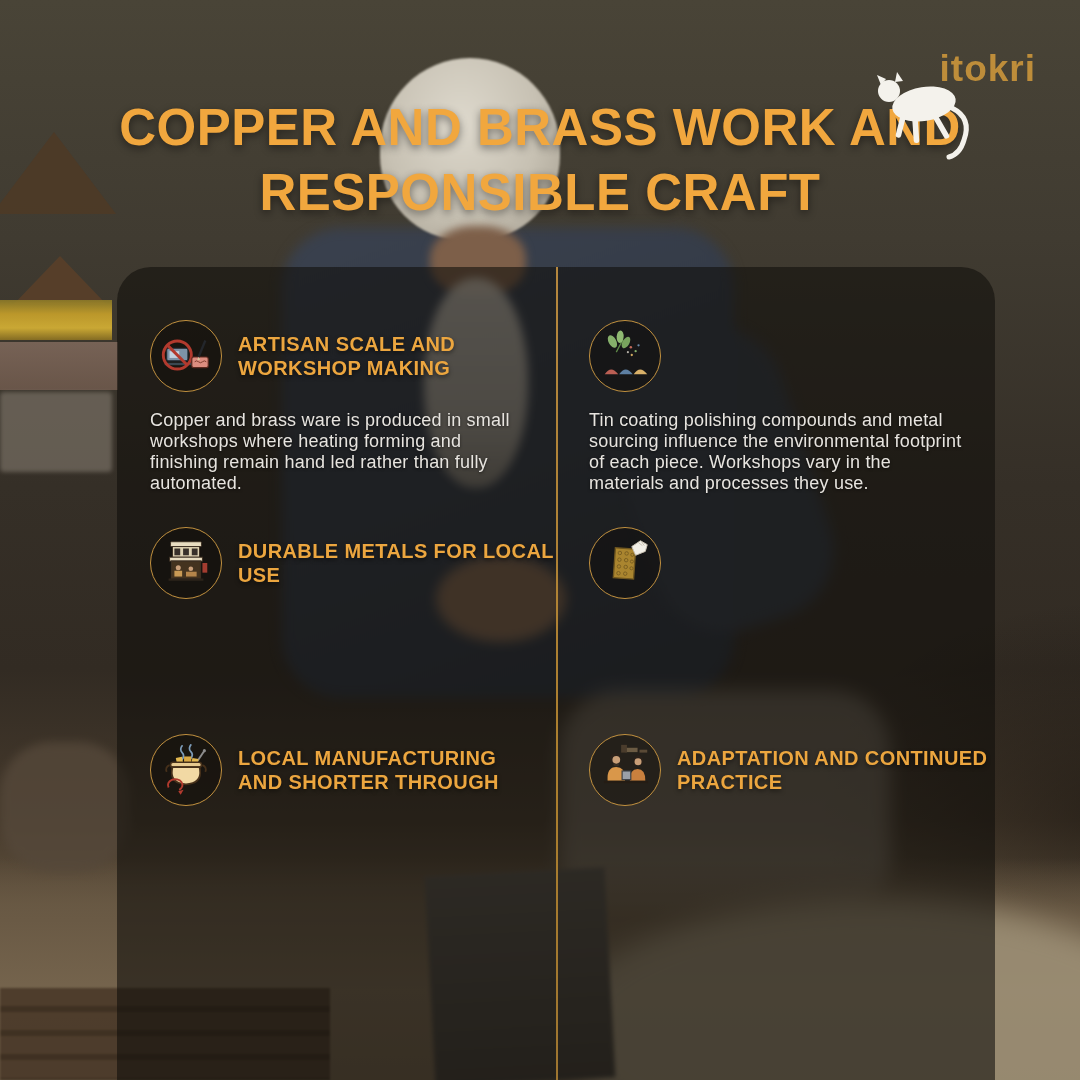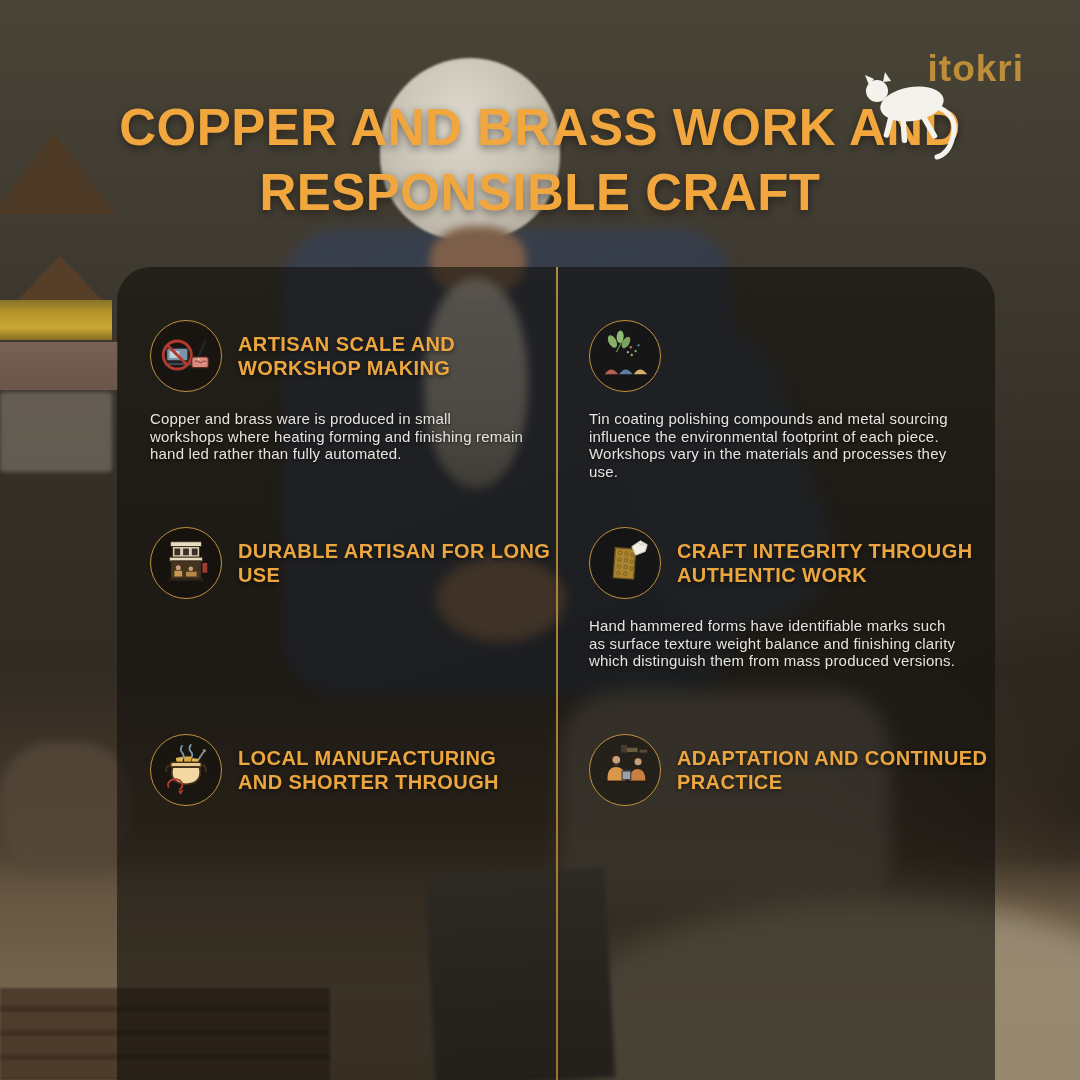--- a/index.html
+++ b/index.html
@@ -28,38 +28,38 @@
   .ground { left:0; top:858px; width:1080px; height:222px; background:linear-gradient(180deg,rgba(110,94,73,0) 0%,#6a5a45 28%,#75644d 60%,#6e5d47 100%); }
   .mat { left:560px; top:900px; width:620px; height:260px; border-radius:50%; background:#a1947a; filter:blur(14px); opacity:.8; }
   .anvil { left:430px; top:872px; width:180px; height:210px; background:linear-gradient(180deg,#555048,#3f3a33); transform:rotate(-3deg); filter:blur(2px); }
   .planks { left:0; top:988px; width:330px; height:92px; background:repeating-linear-gradient(180deg,#4a3929 0 18px,#3a2c1e 18px 24px); filter:blur(1px); opacity:.9; }
   .stone { left:0; top:742px; width:130px; height:130px; border-radius:40%; background:#55483a; filter:blur(5px); opacity:.8; }
 
   
   .title { position:absolute; z-index:5; top:96px; left:50%; transform:translateX(-50%); width:930px;
     text-align:center; font-size:51px; font-weight:800; letter-spacing:.5px; line-height:1.27;
     color:#F1A73E; text-shadow:0 3px 8px rgba(0,0,0,.45); }
-  .logo { position:absolute; z-index:6; top:40px; right:40px; width:184px; height:122px;text-decoration:underline; }
+  .logo { position:absolute; z-index:6; top:40px; right:28px; width:184px; height:122px;text-decoration:underline; }
   .logo-text { position:absolute; top:8px; right:16px; font-size:37px; font-weight:700; letter-spacing:1px; color:#BE8D3A; }
   .logo-cat { position:absolute; left:0; top:24px; width:126px; height:98px; }
 
   
   .panel { position:absolute; z-index:2; left:117px; top:267px; width:878px; height:878px;
     border-radius:34px; background:rgba(16,13,10,.58); }
   .divider { position:absolute; z-index:3; left:50%; top:0; bottom:0; width:2px;
     background:linear-gradient(180deg,#c59241 0%,#b9882f 60%,#a87c33 100%); opacity:.9; }
   .grid { position:absolute; inset:0; z-index:4; display:grid; grid-template-columns:1fr 1fr;
     grid-template-rows:repeat(3,207px); padding-top:53px; }
   .cell { padding-left:33px; }
   .cell-head { display:flex; align-items:center; gap:16px; height:72px; }
   .icon-circle { width:72px; height:72px; flex:0 0 72px; border:1.6px solid #C2913F; border-radius:50%;
     background:rgba(10,8,5,.38); display:flex; align-items:center; justify-content:center; }
   .cell-title { font-size:20px; font-weight:700; color:#ECA63F; letter-spacing:.4px; line-height:1.22;
     white-space:pre; text-shadow:0 2px 4px rgba(0,0,0,.5); }
-  .cell-body { margin:18px 30px 0 0; max-width:374px; font-size:15px; line-height:1.17;
+  .cell-body { margin:18px 30px 0 0; max-width:374px; font-size:18px; line-height:1.17;
     letter-spacing:.2px; color:#E7E4DF; text-shadow:0 1px 3px rgba(0,0,0,.6); }
 </style>
 </head>
 <body>
 
 <div class="photo"></div>
 <div class="shape pyramid1"></div>
 <div class="shape pyramid2"></div>
 <div class="shape tin"></div>
 <div class="shape ledge"></div>
@@ -154,21 +154,21 @@
             <rect x="13" y="24" width="34" height="4" fill="#e9ddc1" stroke="#3c2f22" stroke-width="1"></rect>
             <rect x="15" y="28" width="30" height="18" fill="#44331f" stroke="#3c2f22" stroke-width="1.2"></rect>
             <circle cx="22" cy="35" r="2.6" fill="#caa07a"></circle>
             <circle cx="35" cy="36" r="2.4" fill="#caa07a"></circle>
             <rect x="18" y="38" width="8" height="6" fill="#c99a55"></rect>
             <rect x="30" y="39" width="11" height="5" fill="#b5854a"></rect>
             <rect x="47" y="30" width="5" height="10" fill="#a33c30"></rect>
             <rect x="12" y="46" width="36" height="2.4" fill="#2c231a"></rect>
           </svg>
         </div>
-        <div class="cell-title">DURABLE ARTISAN FOR LONG
+        <div class="cell-title">DURABLE METALS FOR LOCAL
 USE</div>
       </div>
     </div>
 
     <div class="cell">
       <div class="cell-head">
         <div class="icon-circle">
           <svg width="58" height="58" viewBox="0 0 60 60">
             <g transform="rotate(4 30 30)">
               <rect x="19" y="15" width="21" height="31" fill="#aa852f" stroke="#6f561f" stroke-width="1.4"></rect>
@@ -183,24 +183,21 @@
                   <circle cx="31" cy="34" r="1.8"></circle>
                   <circle cx="37" cy="35" r="1.6"></circle>
                 <circle cx="24" cy="41" r="1.8"></circle>
                   <circle cx="31" cy="41" r="1.8"></circle>
               </g>
             </g>
             <path d="M37 13 l9 -6 l7 4 l-2 7 l-10 4 z" fill="#f2efe7" stroke="#c9c2b2" stroke-width="1"></path>
             <path d="M44 9 l4 3 M47 8 l3 4" stroke="#c9c2b2" stroke-width="1" fill="none"></path>
           </svg>
         </div>
-        <div class="cell-title">CRAFT INTEGRITY THROUGH
-AUTHENTIC WORK</div>
-      </div>
-      <p class="cell-body">Hand hammered forms have identifiable marks such as surface texture weight balance and finishing clarity which distinguish them from mass produced versions.</p>
+      </div>
     </div>
 
     <div class="cell">
       <div class="cell-head">
         <div class="icon-circle">
           <svg width="58" height="58" viewBox="0 0 60 60">
             <path d="M26 5 q-3 4 0 7 q3 3 0 7" stroke="#7d9cb8" stroke-width="1.8" fill="none" stroke-linecap="round"></path>
             <path d="M35 4 q-3 4 0 7 q3 3 0 7" stroke="#7d9cb8" stroke-width="1.8" fill="none" stroke-linecap="round"></path>
             <line x1="49" y1="10" x2="41" y2="22" stroke="#8c8c8c" stroke-width="2"></line>
             <circle cx="49" cy="10" r="1.6" fill="#8c8c8c"></circle>

